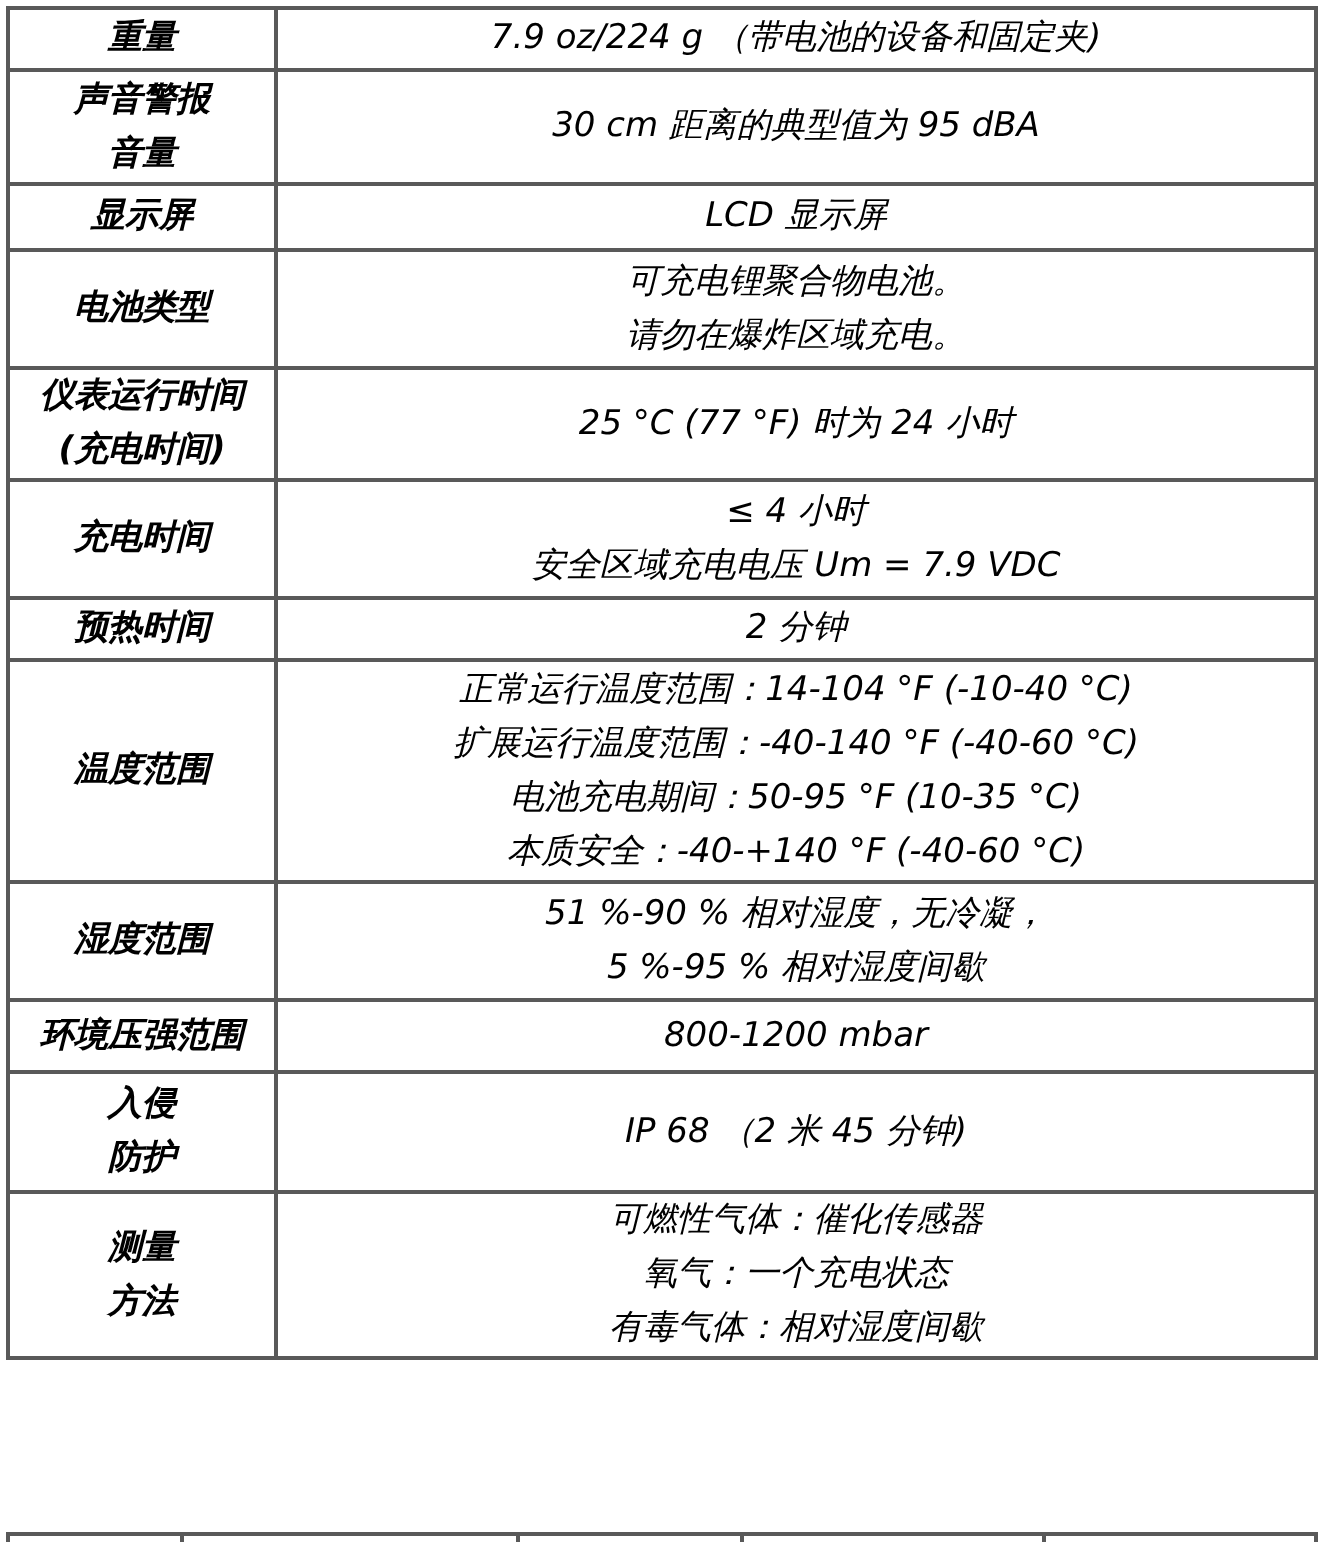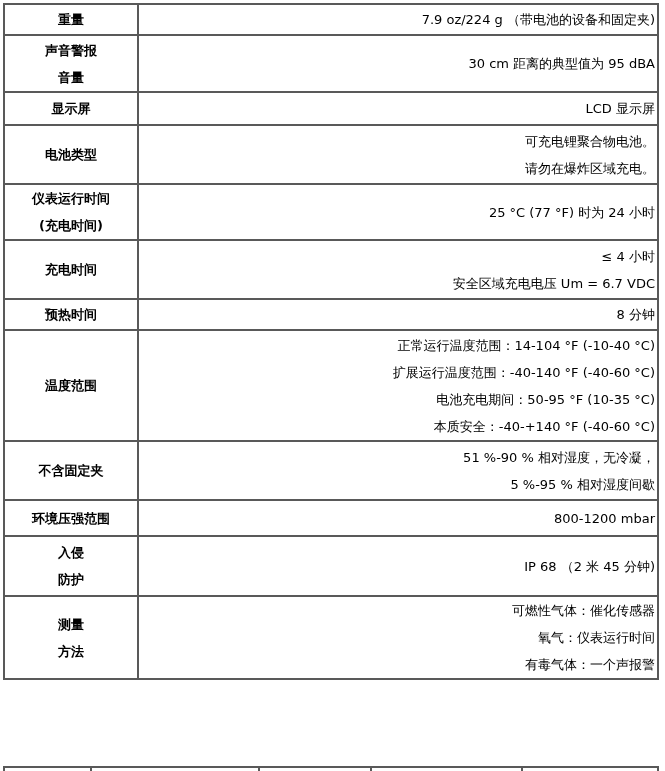--- a/index.html
+++ b/index.html
@@ -19,31 +19,32 @@
       position: absolute;
       left: 3px;
       top: 3px;
       width: 656px;
       border-collapse: collapse;
       table-layout: fixed;
     }
     table.spec td {
       border: 2px solid #595959;
       padding: 0 2px;
-      font-size: 13px;
+      font-size: 17px;
       line-height: 27px;
       vertical-align: middle;
+      font-style: italic;
     }
     table.spec td.label {
       width: 128px;
       text-align: center;
       font-weight: bold;
     }
     table.spec td.value {
-      text-align: right;
+      text-align: center;
     }
     .line {
       display: block;
       white-space: nowrap;
     }
     .bottom-table {
       position: absolute;
       left: 3px;
       top: 766px;
       width: 656px;
@@ -108,45 +109,45 @@
         <td class="value">
           <span class="line">25 °C (77 °F) 时为 24 小时</span>
         </td>
       </tr>
       <tr style="height: 59px;">
         <td class="label">
           <span class="line">充电时间</span>
         </td>
         <td class="value">
           <span class="line">≤ 4 小时</span>
-          <span class="line">安全区域充电电压 Um = 6.7 VDC</span>
+          <span class="line">安全区域充电电压 Um = 7.9 VDC</span>
         </td>
       </tr>
       <tr style="height: 31px;">
         <td class="label">
           <span class="line">预热时间</span>
         </td>
         <td class="value">
-          <span class="line">8 分钟</span>
+          <span class="line">2 分钟</span>
         </td>
       </tr>
       <tr style="height: 111px;">
         <td class="label">
           <span class="line">温度范围</span>
         </td>
         <td class="value">
           <span class="line">正常运行温度范围：14-104 °F (-10-40 °C)</span>
           <span class="line">扩展运行温度范围：-40-140 °F (-40-60 °C)</span>
           <span class="line">电池充电期间：50-95 °F (10-35 °C)</span>
           <span class="line">本质安全：-40-+140 °F (-40-60 °C)</span>
         </td>
       </tr>
       <tr style="height: 59px;">
         <td class="label">
-          <span class="line">不含固定夹</span>
+          <span class="line">湿度范围</span>
         </td>
         <td class="value">
           <span class="line">51 %-90 % 相对湿度，无冷凝，</span>
           <span class="line">5 %-95 % 相对湿度间歇</span>
         </td>
       </tr>
       <tr style="height: 36px;">
         <td class="label">
           <span class="line">环境压强范围</span>
         </td>
@@ -163,22 +164,22 @@
           <span class="line">IP 68 （2 米 45 分钟)</span>
         </td>
       </tr>
       <tr style="height: 83px;">
         <td class="label">
           <span class="line">测量</span>
           <span class="line">方法</span>
         </td>
         <td class="value">
           <span class="line">可燃性气体：催化传感器</span>
-          <span class="line">氧气：仪表运行时间</span>
-          <span class="line">有毒气体：一个声报警</span>
+          <span class="line">氧气：一个充电状态</span>
+          <span class="line">有毒气体：相对湿度间歇</span>
         </td>
       </tr>
     </tbody>
 </table>
 
 <div class="bottom-table" id="bottom-table">
     <div class="col-div" style="left: 85px;"></div>
     <div class="col-div" style="left: 253px;"></div>
     <div class="col-div" style="left: 365px;"></div>
     <div class="col-div" style="left: 516px;"></div>

